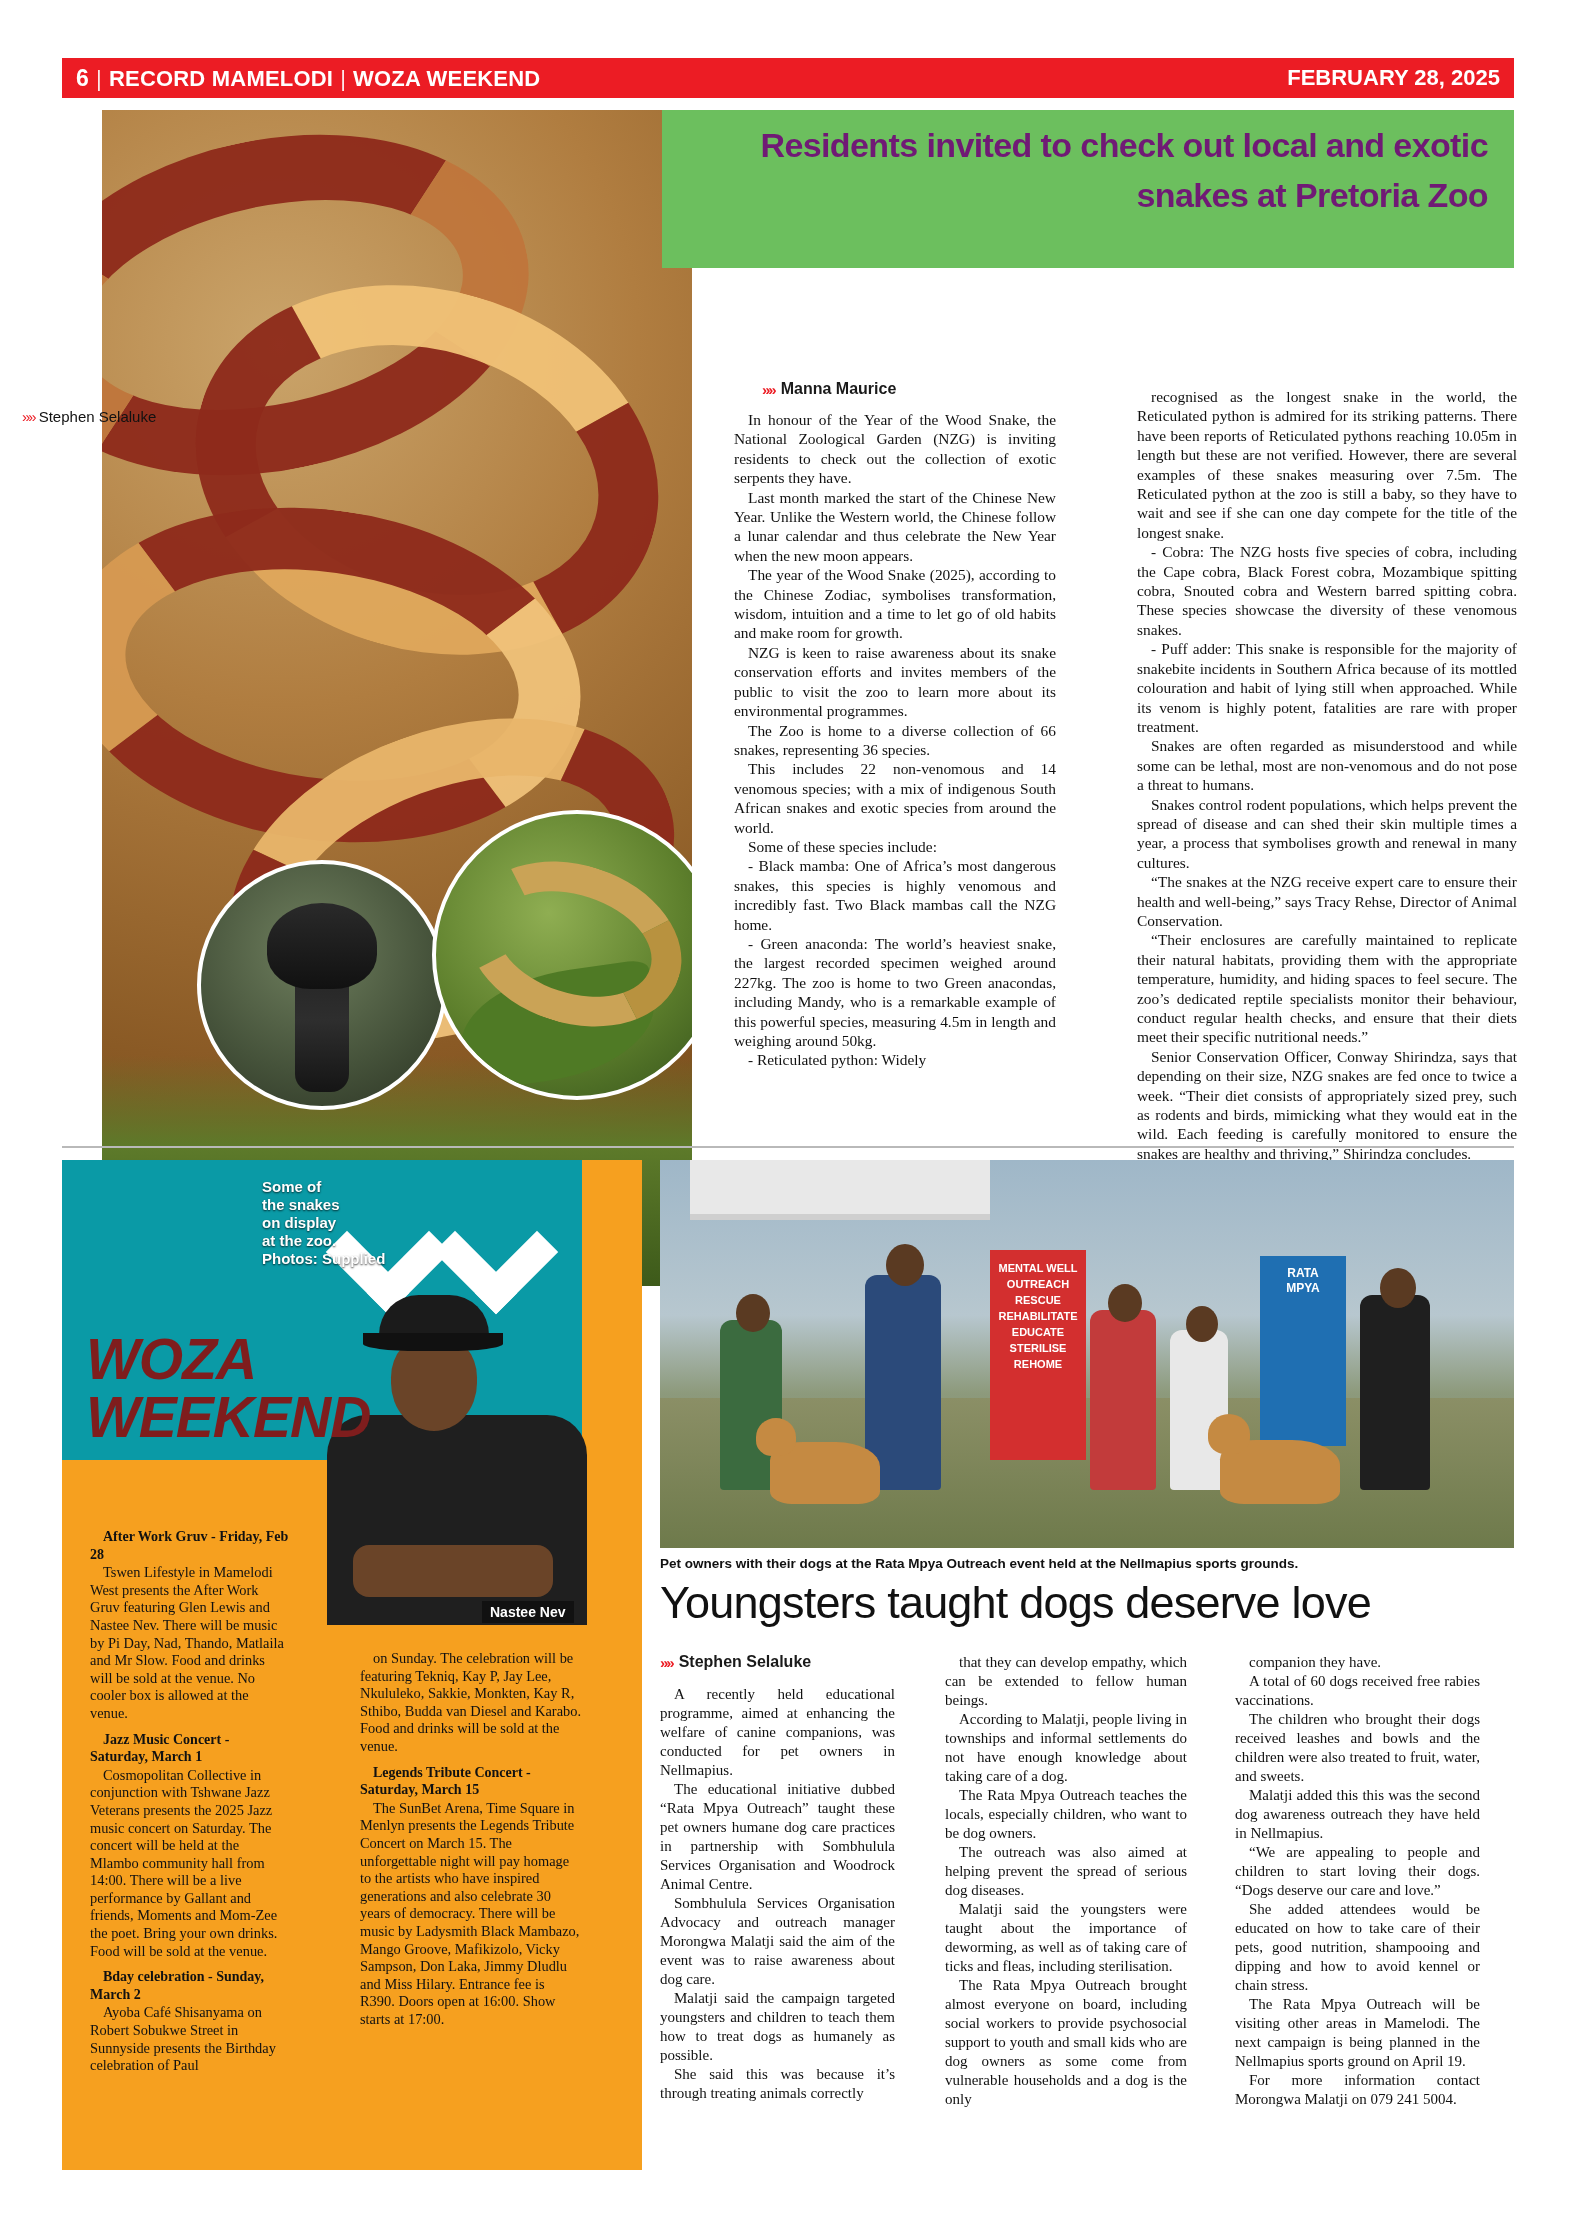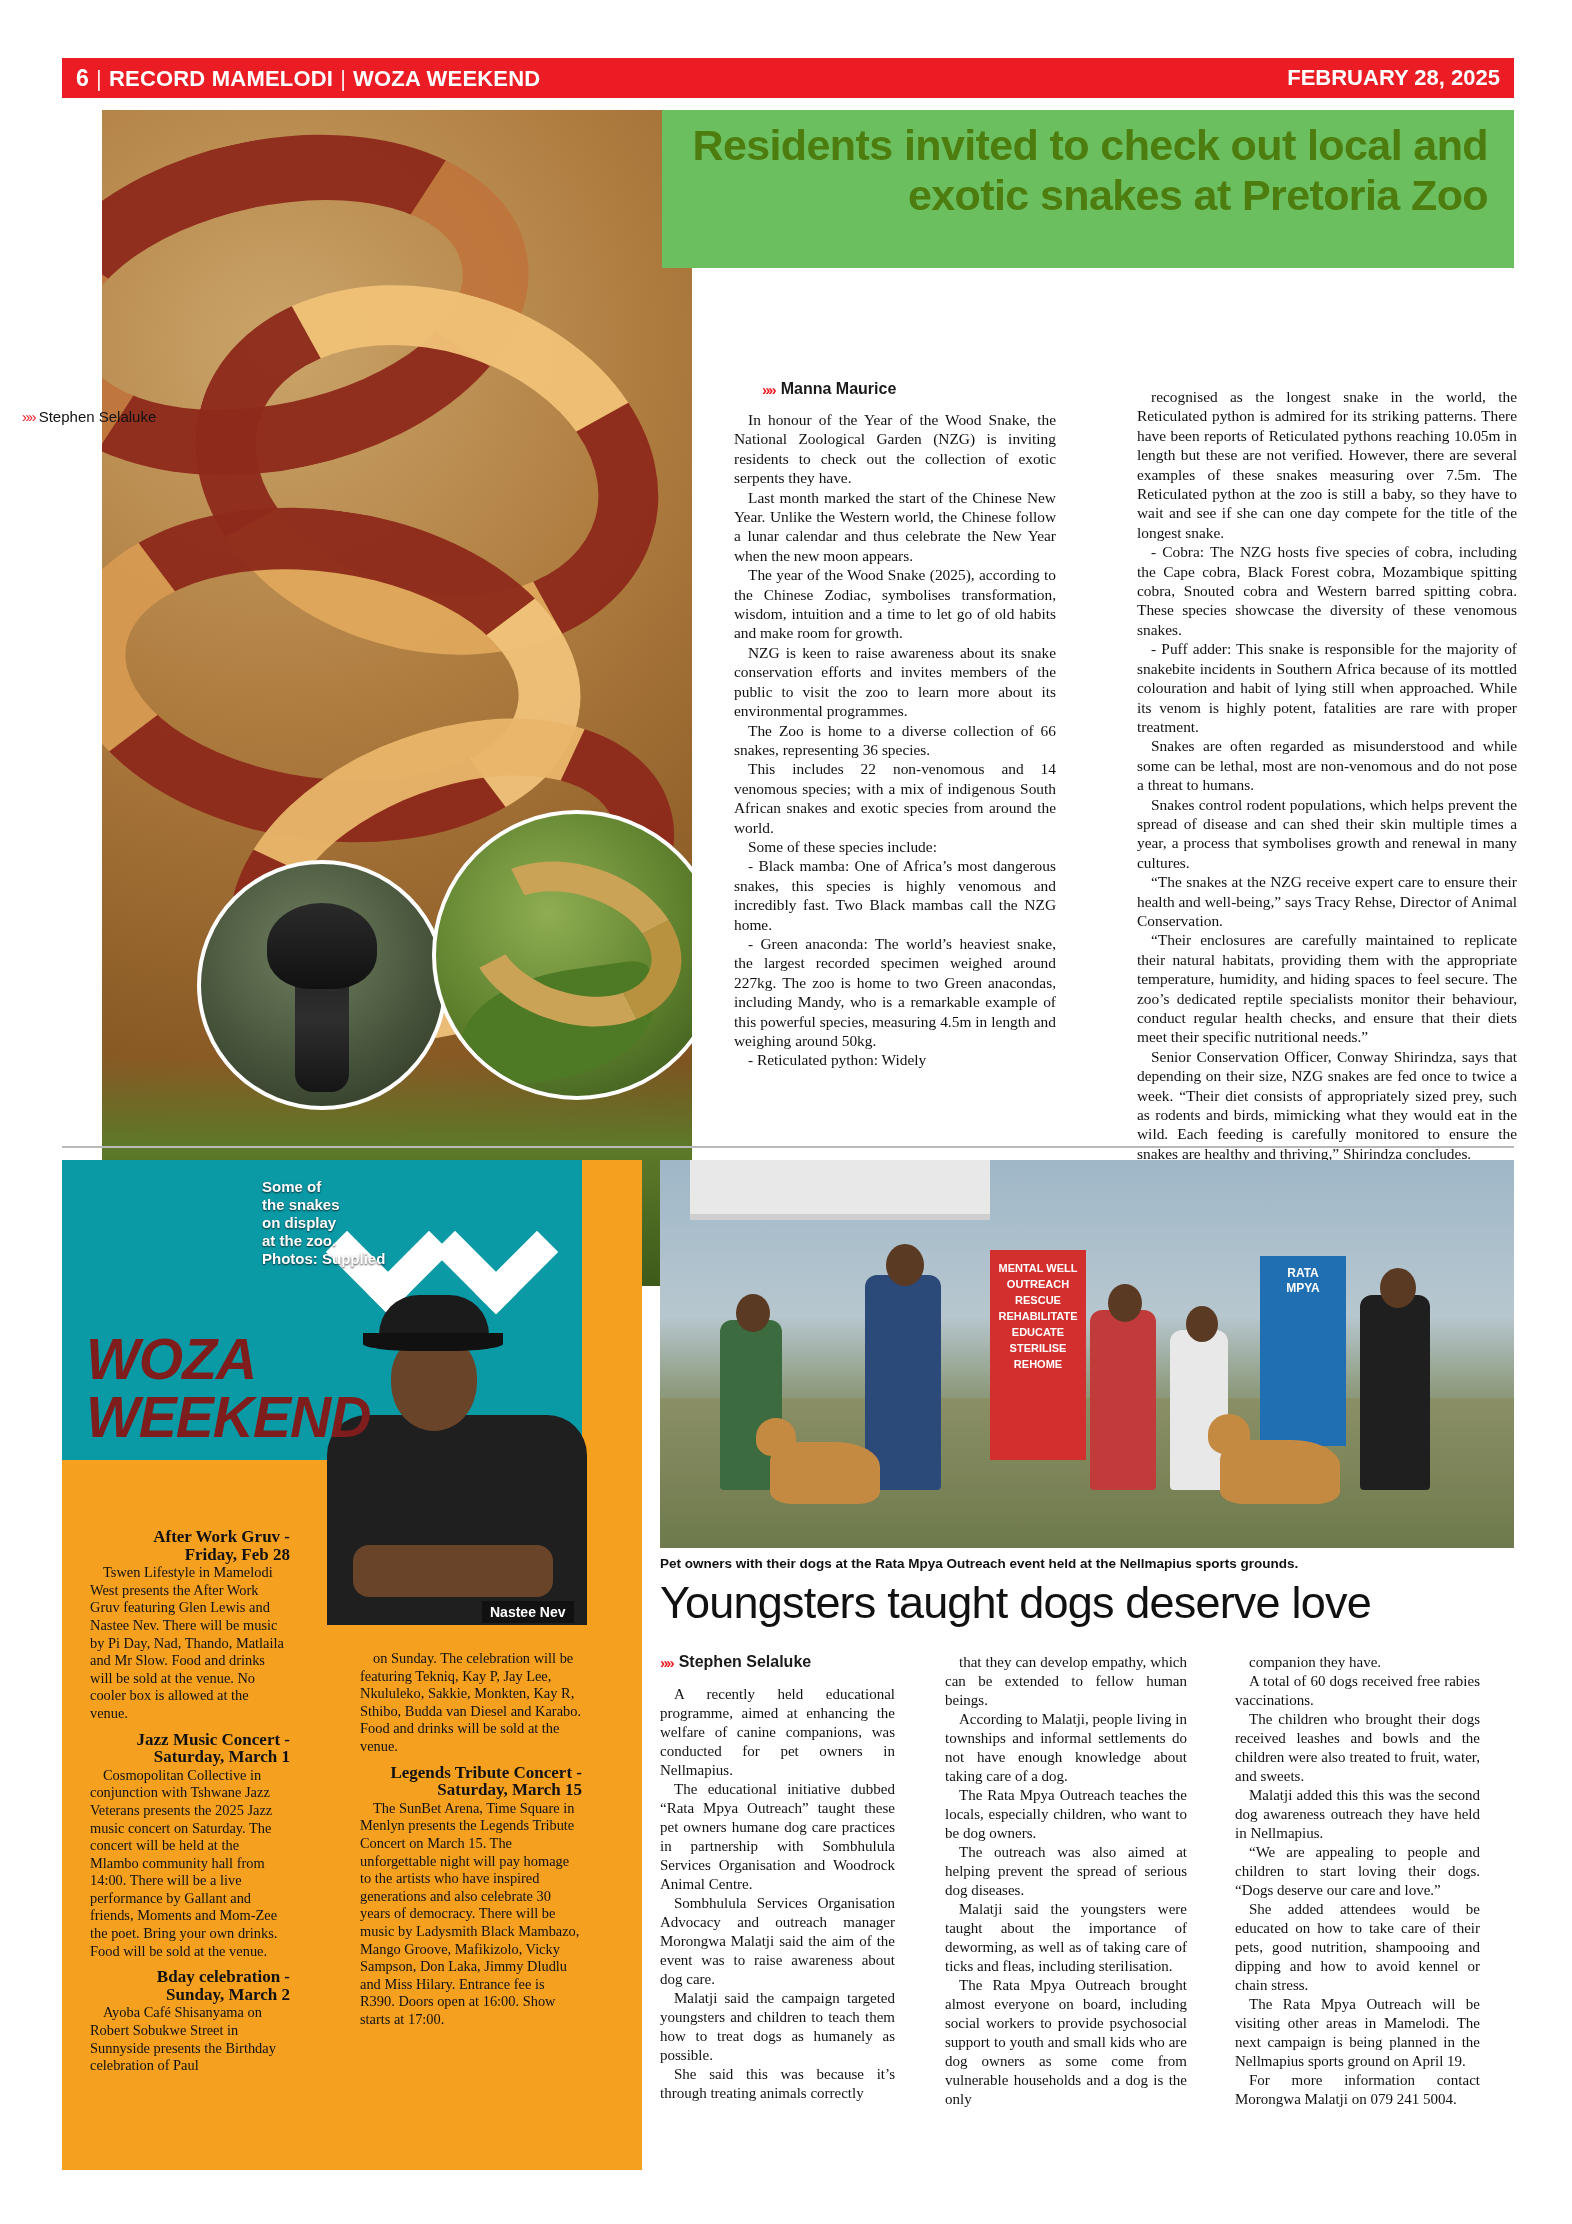--- a/index.html
+++ b/index.html
@@ -132,24 +132,24 @@
   .headline-band {
     position: absolute;
     left: 600px; top: 0;
     width: 852px; height: 158px;
     background: #6cbf5e;
   }
   .headline {
     position: absolute;
     right: 26px; top: 10px;
     width: 810px;
-    color: #4d7c0f;
+    color: #701a75;
     font-family: "Liberation Sans", sans-serif;
     font-weight: bold;
-    font-size: 43px;
+    font-size: 34px;
     line-height: 50px;
     text-align: right;
     letter-spacing: -.6px;
   }
 
   .byline {
     position: absolute;
     font-family: "Liberation Sans", sans-serif;
     font-size: 16px;
     font-weight: 600;
@@ -256,23 +256,22 @@
     position: absolute;
     font-family: "Liberation Serif", serif;
     font-size: 14.4px;
     line-height: 17.6px;
     color: #111;
   }
   .woza-col p { margin: 0; text-indent: 13px; }
   .woza-col h4 {
     margin: 8px 0 1px 0;
     font-family:"Liberation Serif", serif;
-    font-size: 17px; font-weight: bold;
+    font-size: 14px; font-weight: bold;
     text-indent: 13px;
-    text-align: right;
   }
   .wcol1 { left: 90px; top: 1520px; width: 200px; }
   .wcol2 { left: 360px; top: 1650px; width: 222px; }
 
   
   .dogs-photo {
     position: absolute;
     left: 660px; top: 1160px;
     width: 854px; height: 388px;
     background: linear-gradient(180deg,#9fb7c8 0%, #b7c7cf 40%, #8d9a7c 60%, #6f7e55 100%);

